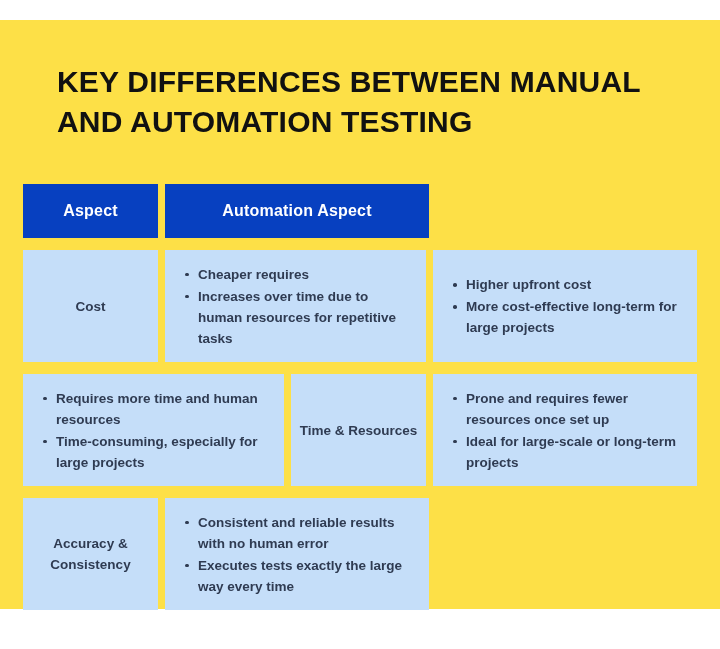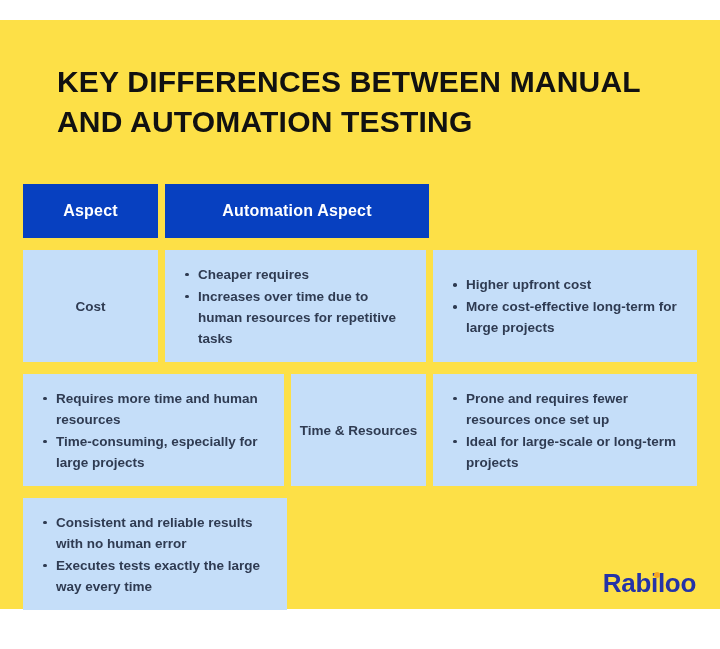--- a/index.html
+++ b/index.html
@@ -200,28 +200,27 @@
       </div>
       <div class="cell col-auto">
         <ul class="bullets">
           <li>Prone and requires fewer resources once set up</li>
           <li>Ideal for large-scale or long-term projects</li>
         </ul>
       </div>
     </div>
 
     <div class="row body-row">
+      <div class="cell col-aspect">
+        <span class="aspect-label">Accuracy &amp; Consistency</span>
+      </div>
       <div class="cell col-auto">
         <ul class="bullets">
           <li>Consistent and reliable results with no human error</li>
           <li>Executes tests exactly the large way every time</li>
         </ul>
       </div>
     </div>
 
   </div>
 
-  <div class="logo">
-    <span class="logo-text">Rabiloo</span>
-    <span class="logo-dot"></span>
-  </div>
 
 </div>
 
 </body></html>

